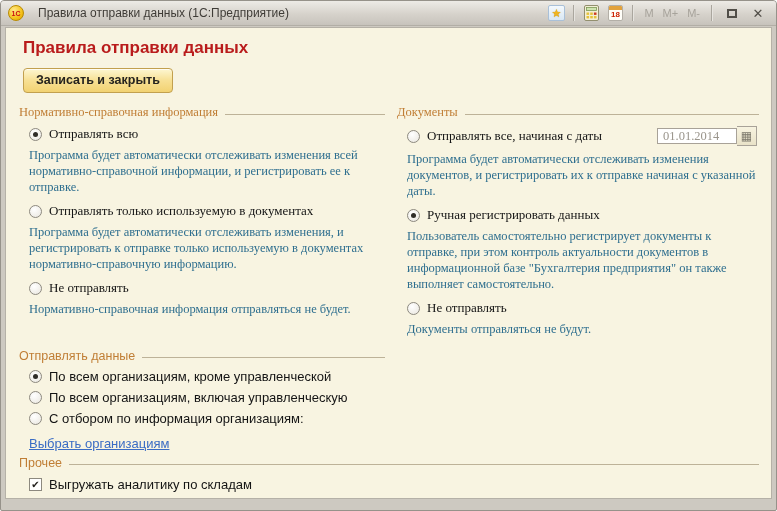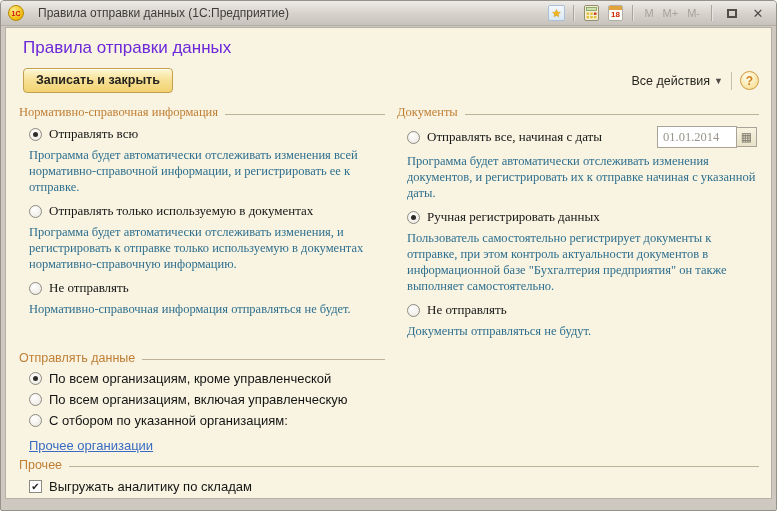--- a/index.html
+++ b/index.html
@@ -63,21 +63,21 @@
   .close-glyph { font-size:13px; font-weight:bold; line-height:1; }
   
   .content {
     position:absolute; left:4px; right:4px; top:26px; bottom:11px;
     background:#f8f4e1;
     border:1px solid #b5b1a7;
     padding:6px 12px 4px 13px;
     overflow:hidden;
   }
   .page-title {
-    font-size:17px; font-weight:normal; color:#6d28d9;
+    font-size:17px; font-weight:bold; color:#b91c1c;
     margin:4px 0 10px 4px;
   }
   .toolbar { display:flex; align-items:center; margin:0 0 8px 4px; }
   .btn-primary {
     background:linear-gradient(#fdf7d2, #f7e094 50%, #f2d272);
     border:1px solid #c2a04e; border-radius:4px;
     box-shadow:inset 0 1px 0 rgba(255,255,255,.7);
     padding:4px 12px 5px; font-size:12.5px; font-weight:bold; color:#26241f;
     font-family:inherit; cursor:pointer;
   }
@@ -109,21 +109,21 @@
     content:""; position:absolute; left:3px; top:3px; width:5px; height:5px;
     border-radius:50%; background:#2e2c28;
   }
   .desc {
     margin:0 0 8px 10px; font-size:12.5px; line-height:16px; color:#2f6f8f;
     max-width:356px;
   }
   .col-right .desc { max-width:372px; }
   .date-group { margin-left:auto; display:flex; align-items:center; margin-right:2px; }
   .date-input {
-    width:80px; height:22px; border:1px solid #a8a298;
+    width:80px; height:16px; border:1px solid #a8a298;
     padding:0 5px; font-size:12.5px; color:#9a958c; background:#ffffff;
     font-family:inherit;
   }
   .cal-btn {
     width:20px; height:20px; border:1px solid #a8a298; border-left:none;
     background:linear-gradient(#f7f3e0,#e9e2c8);
     display:flex; align-items:center; justify-content:center;
     font-size:12px; color:#7b776b; cursor:pointer; line-height:1;
   }
   .link { font-size:13px; color:#3a6cc4; text-decoration:underline; cursor:pointer; }
@@ -190,28 +190,20 @@
       </span>
     </div>
   </div>
 
   <div class="content">
 
     <div class="page-title">Правила отправки данных</div>
 
     <div class="toolbar">
       <button class="btn-primary">Записать и закрыть</button>
-      <div class="toolbar-right">
-        <span class="all-actions">
-          <span>Все действия</span>
-          <span class="arrow">▼</span>
-        </span>
-        <span class="tbr-sep"></span>
-        <span class="help-btn">?</span>
-      </div>
     </div>
 
     <div class="cols">
 
       <div class="col-left">
         <div class="section-h">
           <span>Нормативно-справочная информация</span>
           <span class="line"></span>
         </div>
 
@@ -275,24 +267,24 @@
       <div class="radio-row">
         <span class="radio on"></span>
         <span>По всем организациям, кроме управленческой</span>
       </div>
       <div class="radio-row">
         <span class="radio"></span>
         <span>По всем организациям, включая управленческую</span>
       </div>
       <div class="radio-row">
         <span class="radio"></span>
-        <span>С отбором по указанной организациям:</span>
+        <span>С отбором по информация организациям:</span>
       </div>
       <div class="link-row1">
-        <span class="link">Прочее организации</span>
+        <span class="link">Выбрать организациям</span>
       </div>
     </div>
 
     <div>
       <div class="section-h">
         <span>Прочее</span>
         <span class="line"></span>
       </div>
 
       <div class="check-row">

